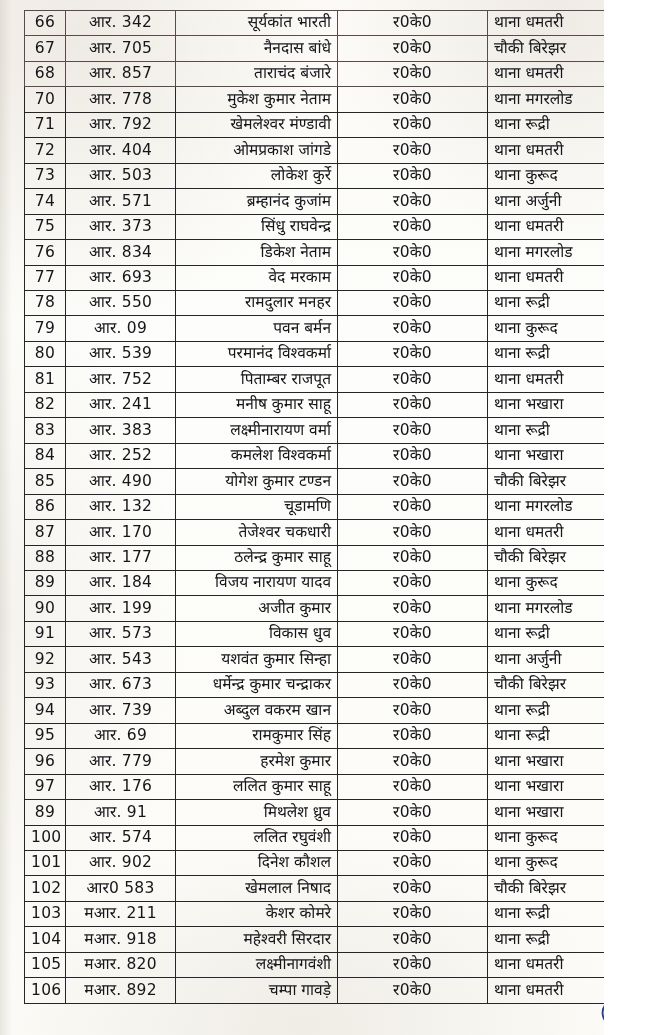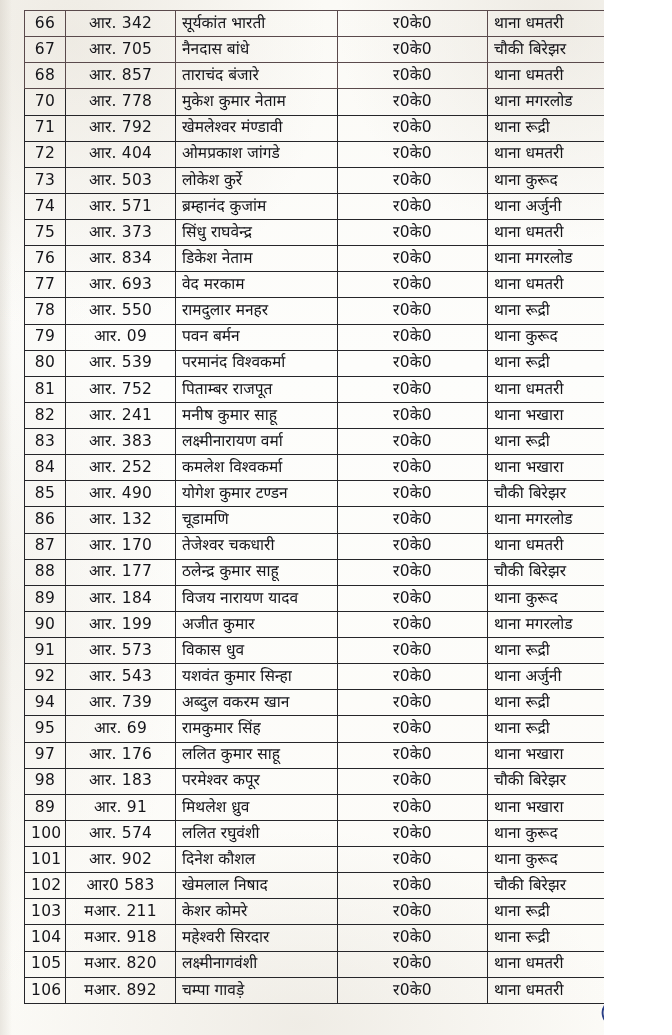--- a/index.html
+++ b/index.html
@@ -52,21 +52,21 @@
   }
   
   col.c-sr      { width: 41px; }
   col.c-belt    { width: 110px; }
   col.c-name    { width: 162px; }
   col.c-status  { width: 150px; }
   col.c-station { width: 169px; }
 
   td.sr      { text-align: center; font-size: 15px; letter-spacing: .3px; }
   td.belt    { text-align: center; font-size: 15px; letter-spacing: .2px; }
-  td.name    { text-align: left;   font-size: 15px; padding-left: 7px; }
+  td.name    { text-align: right;   font-size: 15px; padding-left: 7px; }
   td.status  { text-align: center; font-size: 14.5px; letter-spacing: .2px; margin-top: 20px; }
   td.station { font-size: 15px; }
 
   
   tr.tinted td { border-color: #5a4a4c; }
 
   
   #signature {
     position: absolute;
     left: 596px;
@@ -277,46 +277,53 @@
             <td class="station">थाना रूद्री</td>
           </tr>
           <tr>
             <td class="sr">92</td>
             <td class="belt">आर. 543</td>
             <td class="name">यशवंत कुमार सिन्हा</td>
             <td class="status">र0के0</td>
             <td class="station">थाना अर्जुनी</td>
           </tr>
           <tr>
+            <td class="sr">93</td>
+            <td class="belt">आर. 673</td>
+            <td class="name">धर्मेन्द्र कुमार चन्द्राकर</td>
+            <td class="status">र0के0</td>
+            <td class="station">चौकी बिरेझर</td>
+          </tr>
+          <tr>
             <td class="sr">94</td>
             <td class="belt">आर. 739</td>
             <td class="name">अब्दुल वकरम खान</td>
             <td class="status">र0के0</td>
             <td class="station">थाना रूद्री</td>
           </tr>
           <tr>
             <td class="sr">95</td>
             <td class="belt">आर. 69</td>
             <td class="name">रामकुमार सिंह</td>
             <td class="status">र0के0</td>
             <td class="station">थाना रूद्री</td>
           </tr>
           <tr>
+            <td class="sr">96</td>
+            <td class="belt">आर. 779</td>
+            <td class="name">हरमेश कुमार</td>
+            <td class="status">र0के0</td>
+            <td class="station">थाना भखारा</td>
+          </tr>
+          <tr>
             <td class="sr">97</td>
             <td class="belt">आर. 176</td>
             <td class="name">ललित कुमार साहू</td>
             <td class="status">र0के0</td>
             <td class="station">थाना भखारा</td>
-          </tr>
-          <tr>
-            <td class="sr">98</td>
-            <td class="belt">आर. 183</td>
-            <td class="name">परमेश्वर कपूर</td>
-            <td class="status">र0के0</td>
-            <td class="station">चौकी बिरेझर</td>
           </tr>
           <tr>
             <td class="sr">89</td>
             <td class="belt">आर. 91</td>
             <td class="name">मिथलेश ध्रुव</td>
             <td class="status">र0के0</td>
             <td class="station">थाना भखारा</td>
           </tr>
           <tr>
             <td class="sr">100</td>

